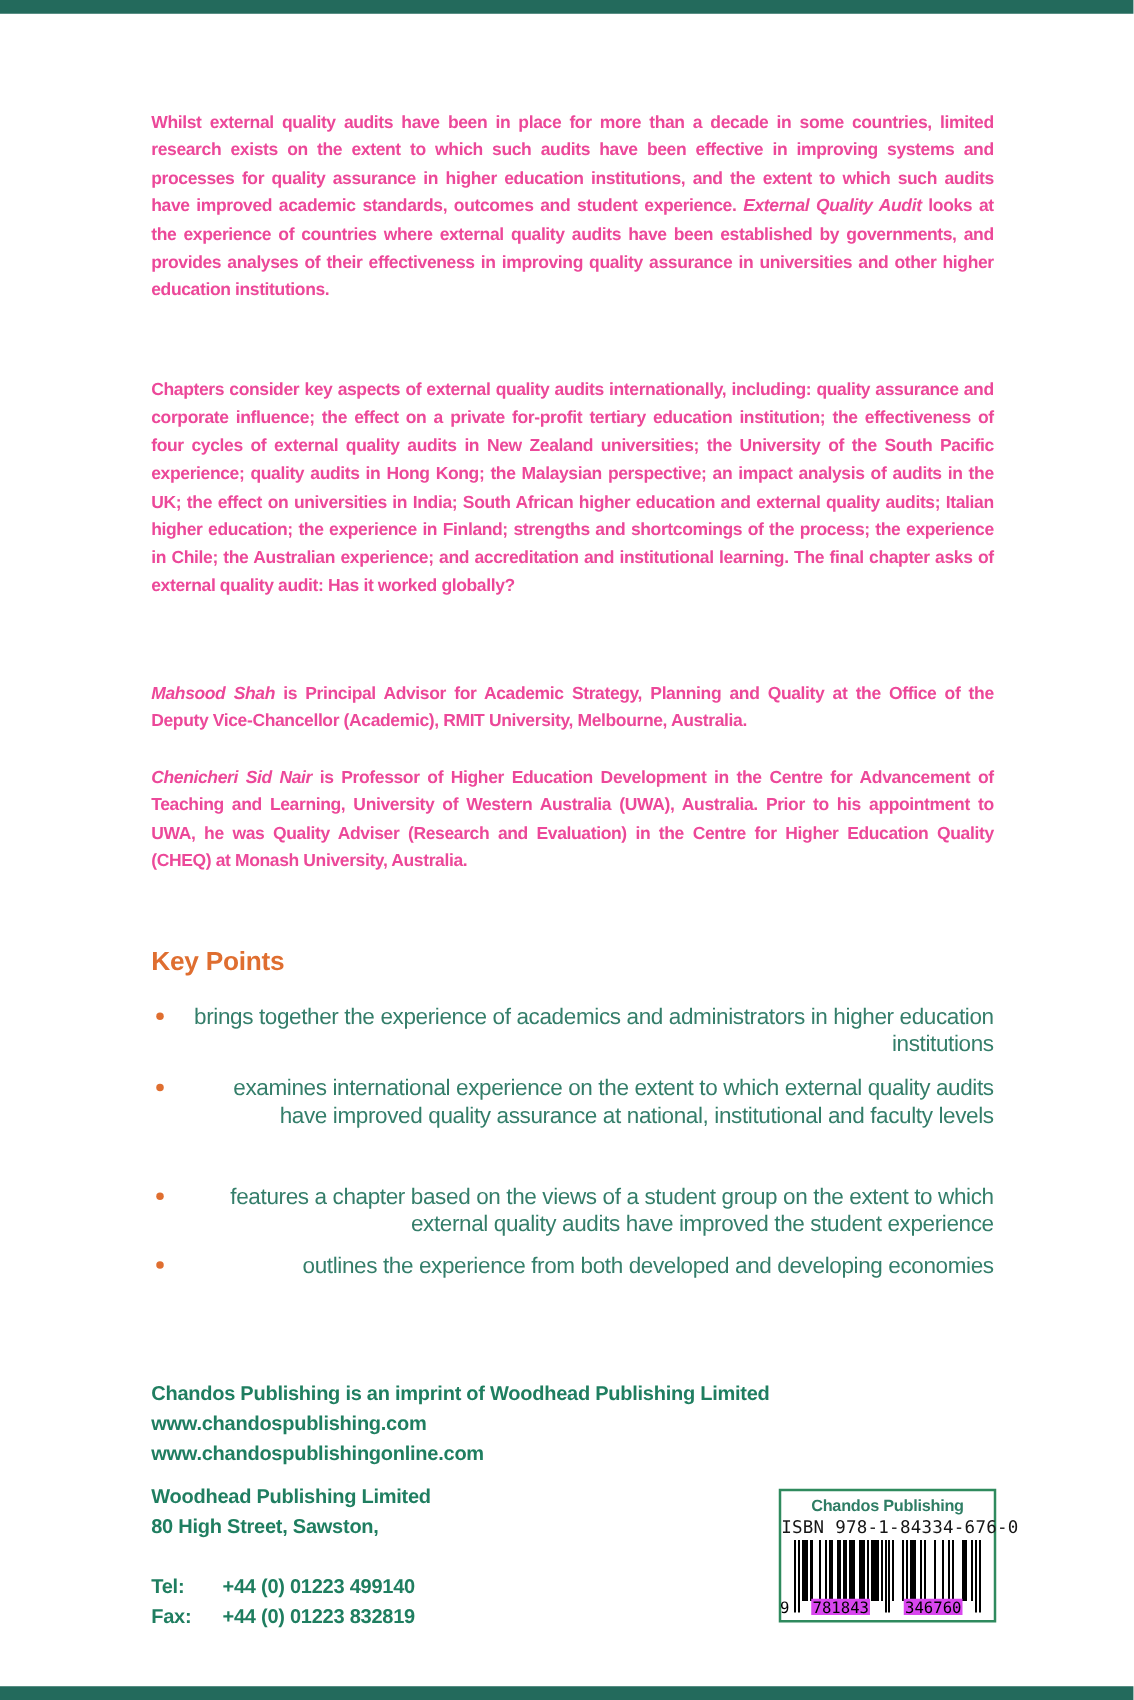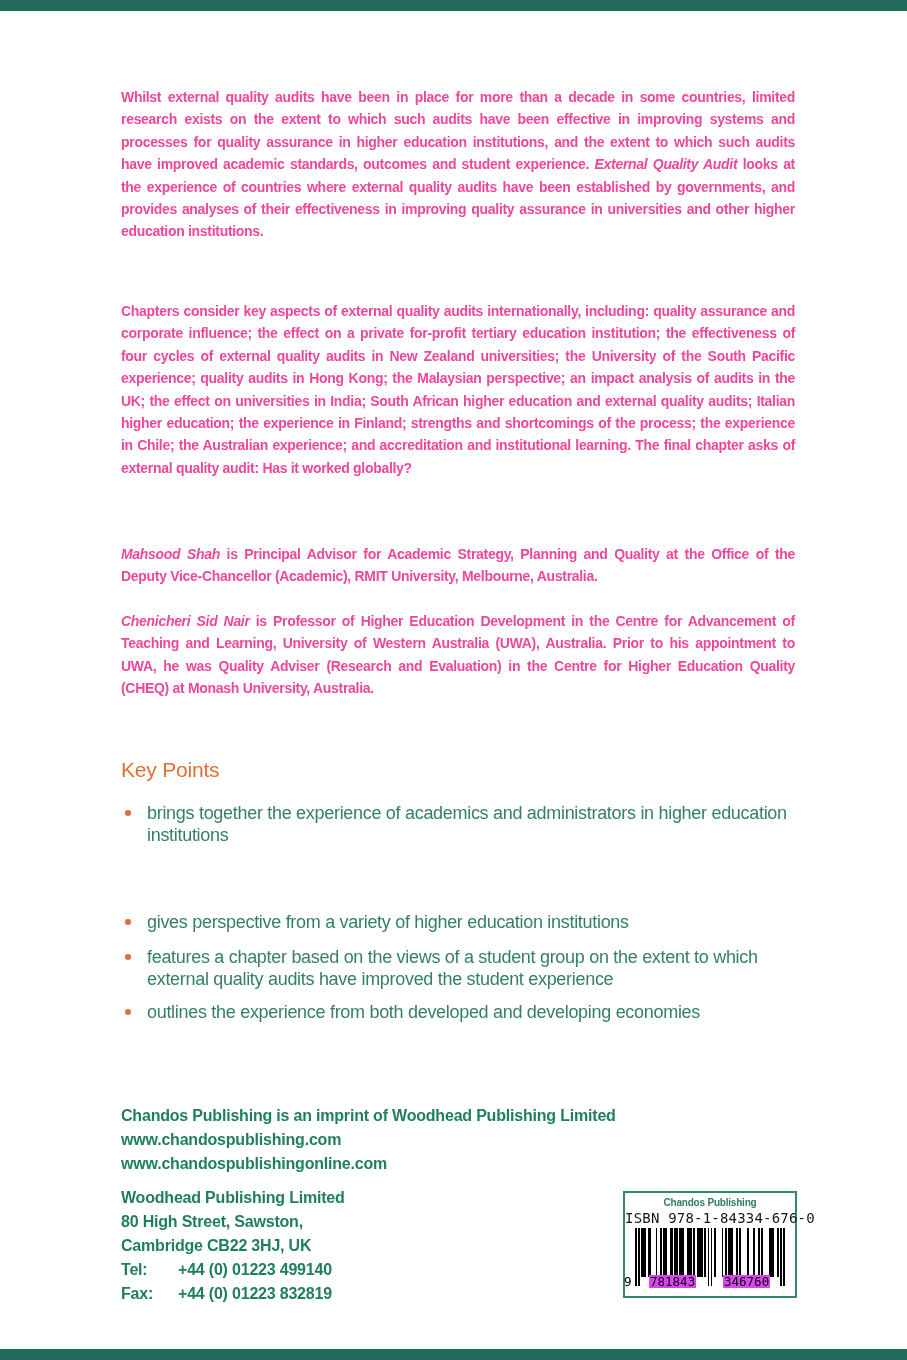--- a/index.html
+++ b/index.html
@@ -11,43 +11,43 @@
   .edge.top{top:0;}
   .edge.bottom{bottom:0;}
   .abs{position:absolute;margin:0;}
   .column{position:absolute;left:121px;top:0;width:674px;height:1360px;}
   p.body{
     width:674px;font-size:14px;line-height:22.4px;color:#ec4899;
     text-align:justify;letter-spacing:-0.3px;font-weight:bold;
   }
   p.body i{font-style:italic;}
   h2.keypoints{
-    font-size:21px;font-weight:normal;color:#df6e30;letter-spacing:-0.2px;
+    font-size:21px;font-weight:bold;color:#df6e30;letter-spacing:-0.2px;
   }
   .bullet{width:674px;}
   .bullet .dot{
     position:absolute;left:4px;top:8px;width:6px;height:6px;border-radius:50%;
     background:#df6e30;
   }
   .bullet .btxt{
     display:block;margin-left:26px;font-size:18px;line-height:22.4px;
-    color:#347e6a;letter-spacing:-0.3px;text-align:left;
+    color:#347e6a;letter-spacing:-0.3px;text-align:right;
   }
   .pub{
     color:#1f7e60;font-weight:bold;font-size:16px;line-height:24px;
     letter-spacing:-0.2px;
   }
   .telfax .row{display:flex;}
   .telfax .lbl{width:57px;}
   .barcode-box{
     position:absolute;left:623px;top:1191px;width:174px;height:107px;
     border:2px solid #2f8a5e;background:#ffffff;box-sizing:border-box;
     text-align:center;
   }
-  .bc-publisher{font-size:10px;font-weight:bold;color:#2e7d64;margin-top:4px;letter-spacing:-0.2px;}
+  .bc-publisher{font-size:13px;font-weight:bold;color:#2e7d64;margin-top:4px;letter-spacing:-0.2px;}
   .bc-isbn{
     font-family:"DejaVu Sans Mono",monospace;font-size:14px;color:#161616;
     margin-top:2px;letter-spacing:0.2px;white-space:nowrap;
   }
   .bc-bars{position:relative;margin:2px auto 0 auto;width:150px;height:58px;}
   .bc-bars svg{display:block;}
   .bc-digit{
     position:absolute;bottom:-2px;background:#d946ef;color:#000;
     font-family:"DejaVu Sans Mono",monospace;font-size:12.5px;line-height:13px;
     padding:0 1px;white-space:nowrap;
@@ -68,43 +68,42 @@
     <p class="body abs" style="top:300px"><span>Chapters consider key aspects of external quality audits internationally, including: quality assurance and corporate influence; the effect on a private for-profit tertiary education institution; the effectiveness of four cycles of external quality audits in New Zealand universities; the University of the South Pacific experience; quality audits in Hong Kong; the Malaysian perspective; an impact analysis of audits in the UK; the effect on universities in India; South African higher education and external quality audits; Italian higher education; the experience in Finland; strengths and shortcomings of the process; the experience in Chile; the Australian experience; and accreditation and institutional learning. The final chapter asks of external quality audit: Has it worked globally?</span></p>
     <p class="body abs" style="top:543px"><i>Mahsood Shah</i><span> is Principal Advisor for Academic Strategy, Planning and Quality at the Office of the Deputy Vice-Chancellor (Academic), RMIT University, Melbourne, Australia.</span></p>
     <p class="body abs" style="top:610px"><i>Chenicheri Sid Nair</i><span> is Professor of Higher Education Development in the Centre for Advancement of Teaching and Learning, University of Western Australia (UWA), Australia. Prior to his appointment to UWA, he was Quality Adviser (Research and Evaluation) in the Centre for Higher Education Quality (CHEQ) at Monash University, Australia.</span></p>
 
     <h2 class="keypoints abs" style="top:758px">Key Points</h2>
 
     <div class="bullet abs" style="top:802px">
       <span class="dot"></span>
       <span class="btxt">brings together the experience of academics and administrators in higher education institutions</span>
     </div>
-    <div class="bullet abs" style="top:911px">
+    <div class="bullet abs" style="top:859px">
       <span class="dot"></span>
-      <span class="btxt">gives perspective from a variety of higher education institutions</span>
+      <span class="btxt">examines international experience on the extent to which external quality audits have improved quality assurance at national, institutional and faculty levels</span>
     </div>
     <div class="bullet abs" style="top:946px">
       <span class="dot"></span>
       <span class="btxt">features a chapter based on the views of a student group on the extent to which external quality audits have improved the student experience</span>
     </div>
     <div class="bullet abs" style="top:1001px">
       <span class="dot"></span>
       <span class="btxt">outlines the experience from both developed and developing economies</span>
     </div>
 
     <div class="pub abs" style="top:1104px">
       <div>Chandos Publishing is an imprint of Woodhead Publishing Limited</div>
       <div>www.chandospublishing.com</div>
       <div>www.chandospublishingonline.com</div>
     </div>
 
     <div class="pub abs" style="top:1186px">
       <div>Woodhead Publishing Limited</div>
       <div>80 High Street, Sawston,</div>
-      <div>Cambridge CB22 3HJ, UK</div>
     </div>
 
     <div class="pub abs telfax" style="top:1258px">
       <div class="row">
         <span class="lbl">Tel:</span>
         <span>+44 (0) 01223 499140</span>
       </div>
       <div class="row">
         <span class="lbl">Fax:</span>
         <span>+44 (0) 01223 832819</span>

